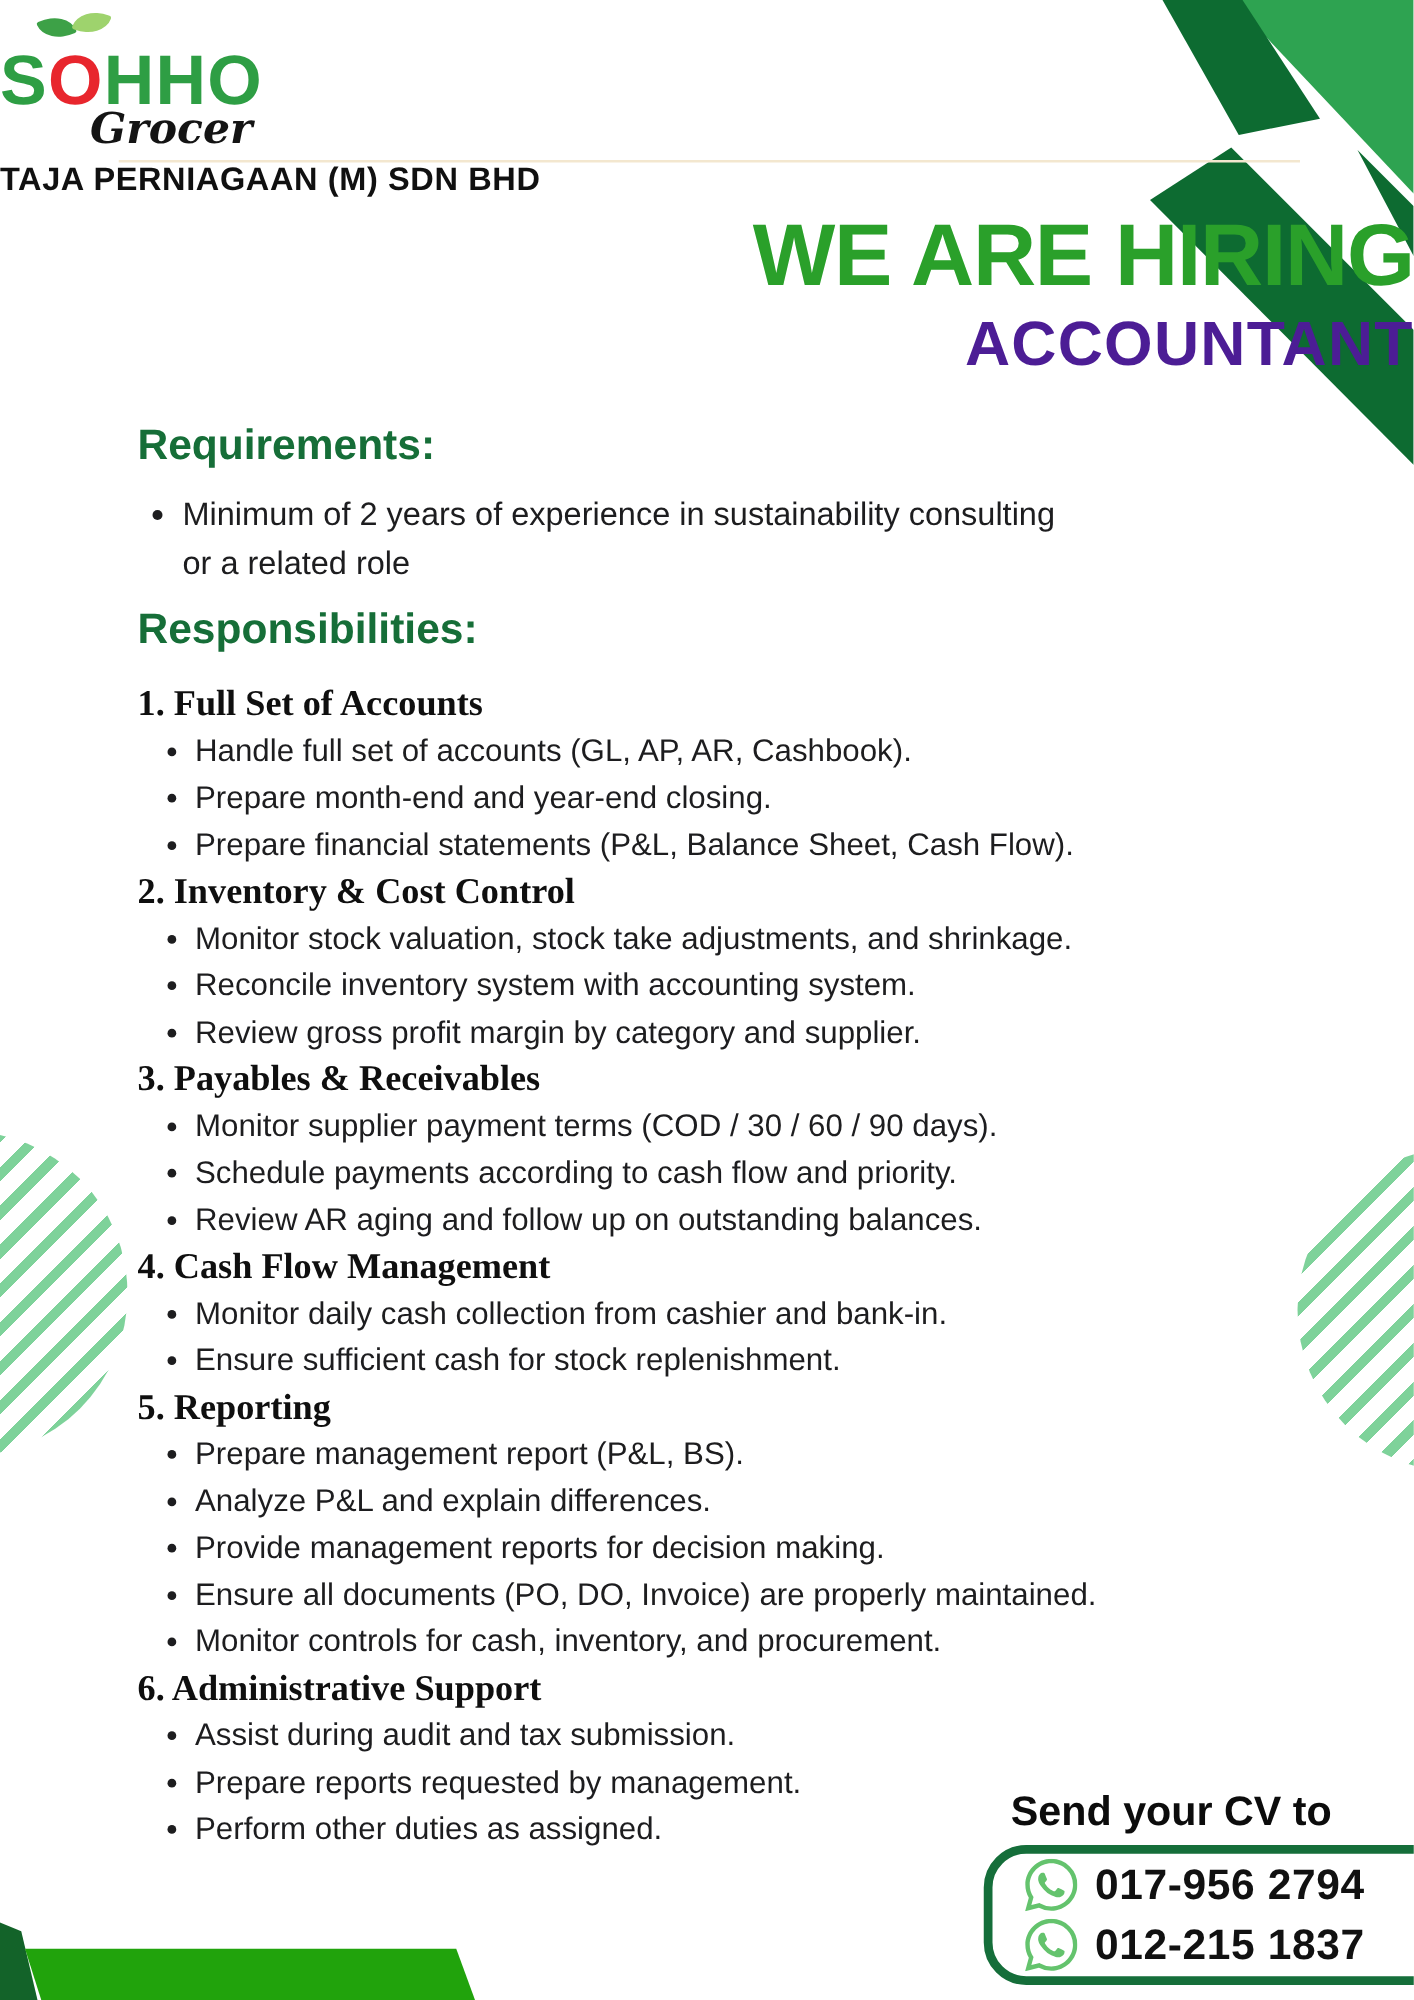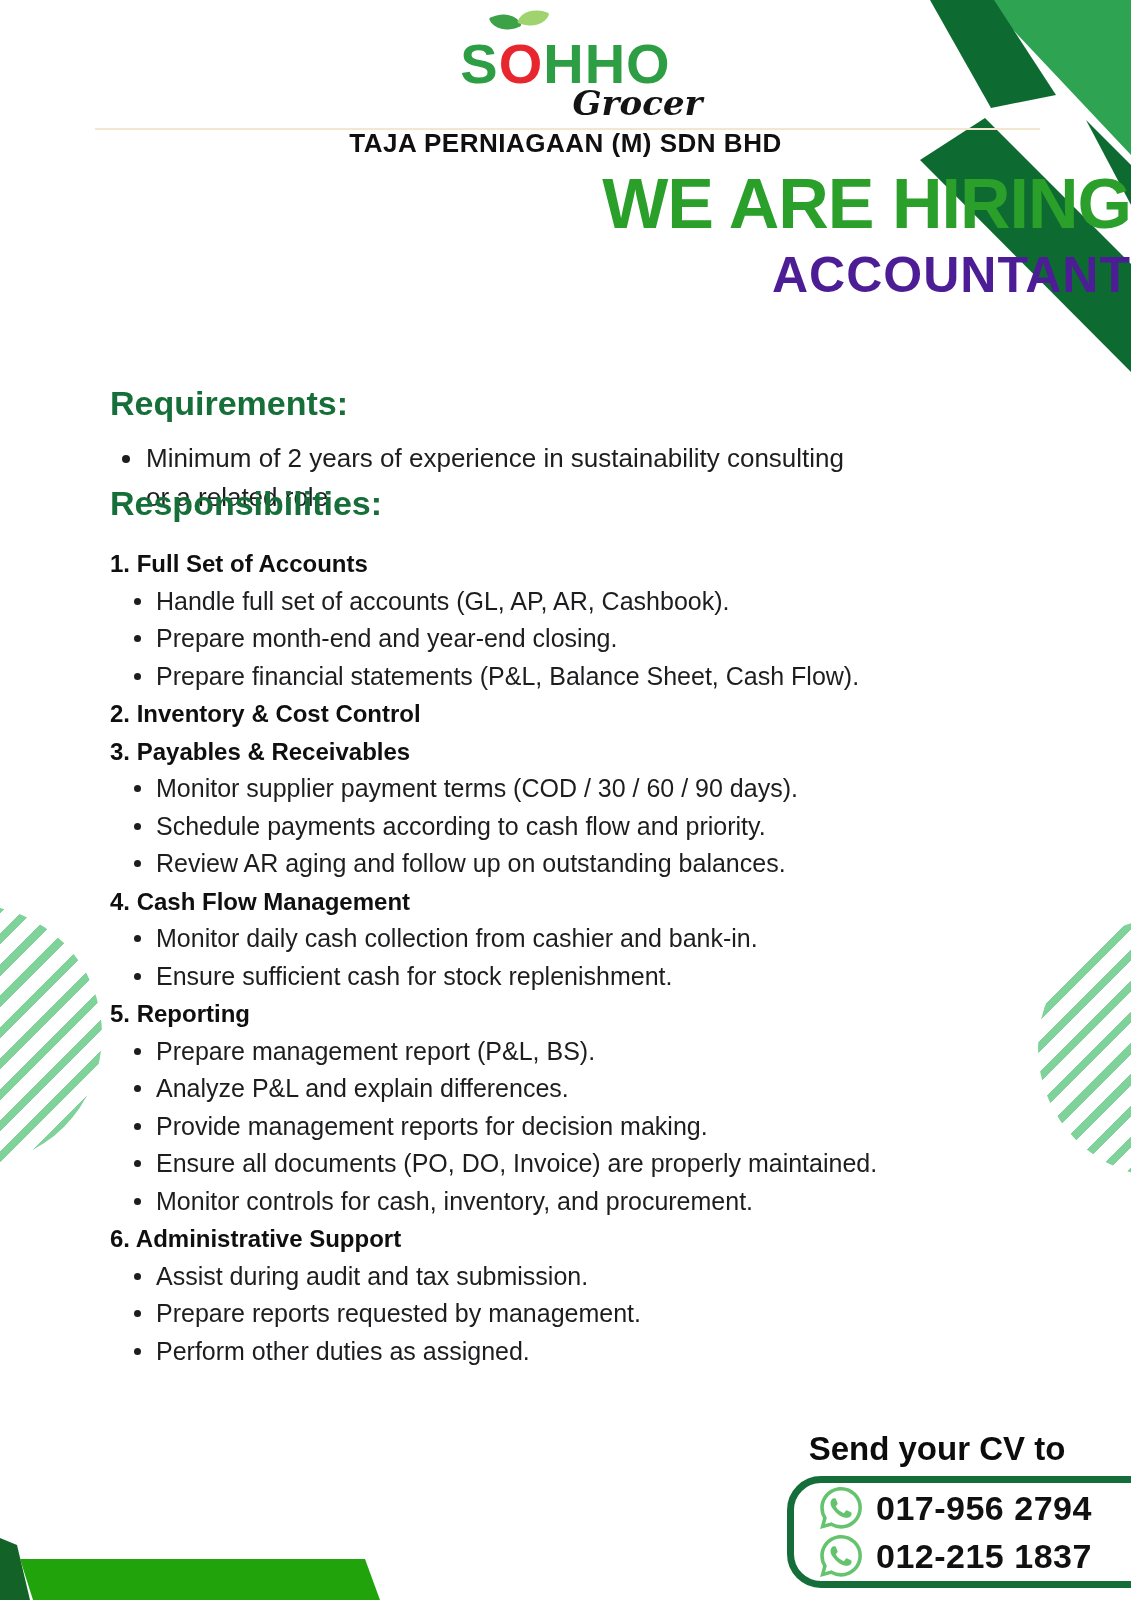--- a/index.html
+++ b/index.html
@@ -16,21 +16,21 @@
   .poly-bottom{fill:var(--decor-bottom-green,#21a30c);}
   .poly-bottom-dark{fill:var(--decor-bottom-dark,#136329);}
   .stripes{
     position:absolute;border-radius:50%;
     background:repeating-linear-gradient(135deg,var(--stripe-green,#7ed29a) 0 8px,transparent 8px 22px);
   }
   .stripes-left{left:-158px;top:905px;width:260px;height:260px;}
   .stripes-right{left:1038px;top:918px;width:260px;height:260px;}
   .divider-line{position:absolute;top:128px;left:95px;width:945px;height:2px;background:#f3e7cf;}
   
-  .header{position:absolute;top:0;left:0;right:0;text-align:center;}
+  .header{position:absolute;top:0;left:0;right:0;text-align:left;}
   .brand-row{margin-top:36px;line-height:1;}
   .brand{
     position:relative;display:inline-block;font-size:56px;font-weight:800;
     letter-spacing:1px;color:var(--brand-green,#2e9e44);line-height:1;
   }
   .brand .accent{color:var(--brand-red,#e8262d);position:relative;}
   .leaves{position:absolute;top:-27px;left:50%;transform:translateX(-52%);width:62px;height:30px;}
   .leaf{position:absolute;width:27px;height:20px;}
   .leaf-dark{left:3px;top:7px;background:#3da147;border-radius:2px 100% 2px 100%;transform:rotate(-24deg);}
   .leaf-light{left:31px;top:3px;background:#9ed36d;border-radius:100% 2px 100% 2px;transform:rotate(20deg);}
@@ -42,32 +42,32 @@
   
   .hero{position:absolute;top:168px;left:0;right:0;text-align:right;}
   .headline{
     font-size:70px;font-weight:800;letter-spacing:-1px;line-height:1.05;
     color:var(--hiring-green,#2aa02a);
   }
   .role{font-size:50px;font-weight:800;letter-spacing:1px;color:#4c1d95;margin-top:4px;}
   
   .sec-title{font-size:34px;font-weight:800;color:var(--section-green,#166e38);line-height:40px;}
   .requirements{position:absolute;top:336px;left:110px;width:740px;}
-  .requirements .sec-title{margin-bottom:16px;margin-top:47px;}
+  .requirements .sec-title{margin-bottom:16px;}
   ul.bullets{list-style:none;margin:0;padding:0;}
   ul.bullets li{
     position:relative;padding-left:36px;font-size:26px;line-height:39px;color:#1d1d1f;
   }
   ul.bullets li::before{
     content:"";position:absolute;left:12px;top:16px;width:8px;height:8px;border-radius:50%;background:#1d1d1f;
   }
   
   .resp-title{position:absolute;top:483px;left:110px;}
   .resp{position:absolute;top:545px;left:110px;width:980px;}
-  .resp-heading{font-size:24px;font-weight:800;color:#0f0f0f;line-height:37.5px;}
+  .resp-heading{font-size:29px;font-weight:800;color:#0f0f0f;line-height:37.5px;font-family:Liberation Serif, serif;}
   .resp ul.bullets li{padding-left:46px;font-size:25px;line-height:37.5px;}
   .resp ul.bullets li::before{left:24px;top:15px;width:7px;height:7px;}
   
   .contact{position:absolute;top:1430px;left:772px;width:400px;}
   .contact-title{font-size:33px;font-weight:800;color:#0c0c0c;text-align:center;width:330px;}
   .phone-box{
     position:absolute;top:46px;left:15px;width:420px;height:112px;
     border:7px solid var(--phone-box-border,#156e3a);border-radius:34px;background:#ffffff;
     display:flex;flex-direction:column;justify-content:center;gap:6px;padding-left:26px;box-sizing:border-box;
   }
@@ -123,20 +123,25 @@
       <div>
       <div class="resp-heading">1. Full Set of Accounts</div>
       <ul class="bullets">
           <li>Handle full set of accounts (GL, AP, AR, Cashbook).</li>
           <li>Prepare month-end and year-end closing.</li>
           <li>Prepare financial statements (P&amp;L, Balance Sheet, Cash Flow).</li>
         </ul>
     </div>
       <div>
       <div class="resp-heading">2. Inventory &amp; Cost Control</div>
+      <ul class="bullets">
+          <li>Monitor stock valuation, stock take adjustments, and shrinkage.</li>
+          <li>Reconcile inventory system with accounting system.</li>
+          <li>Review gross profit margin by category and supplier.</li>
+        </ul>
     </div>
       <div>
       <div class="resp-heading">3. Payables &amp; Receivables</div>
       <ul class="bullets">
           <li>Monitor supplier payment terms (COD / 30 / 60 / 90 days).</li>
           <li>Schedule payments according to cash flow and priority.</li>
           <li>Review AR aging and follow up on outstanding balances.</li>
         </ul>
     </div>
       <div>

